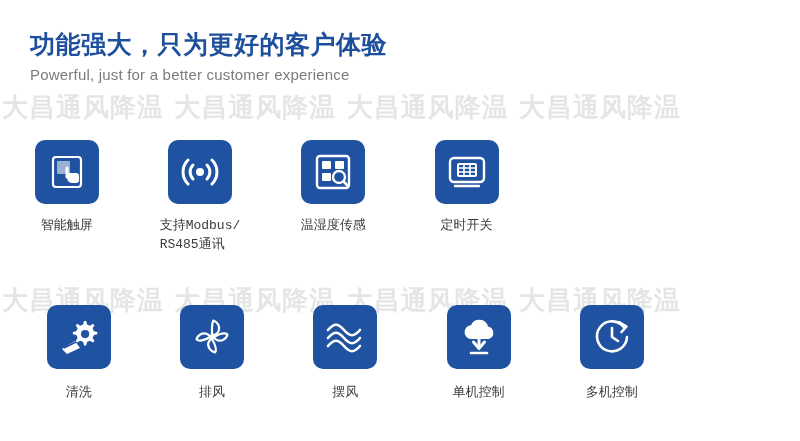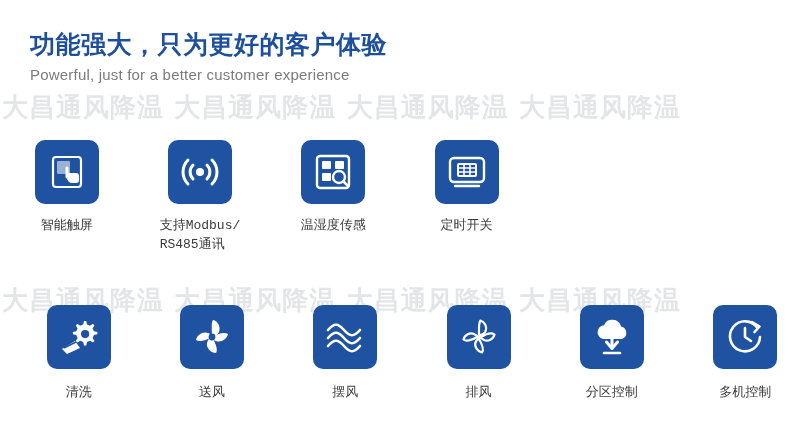--- a/index.html
+++ b/index.html
@@ -206,51 +206,20 @@
             <path d="M25 3 l2.2 0 .8 3.4 3 1.3 2.9-1.9 1.6 1.6-1.9 2.9 1.3 3 3.4.8 0 2.2-3.4.8-1.3 3 1.9 2.9-1.6 1.6-2.9-1.9-3 1.3-.8 3.4-2.2 0-.8-3.4-3-1.3-2.9 1.9-1.6-1.6 1.9-2.9-1.3-3-3.4-.8 0-2.2 3.4-.8 1.3-3-1.9-2.9 1.6-1.6 2.9 1.9 3-1.3z" fill="#ffffff"></path>
             <circle cx="26.1" cy="16.1" r="4.1" fill="#1f52a0"></circle>
             <path d="M3 31 L16 23 L21 30 L8 36 z" fill="#ffffff"></path>
             <path d="M5 30 L17 24" stroke="#1f52a0" stroke-width="1.4"></path>
           </svg>
         </span>
       </div>
       <div class="caption">清洗</div>
     </div>
 
-    <div class="cell">
-      <div class="tile">
-        <span>
-          <svg width="40" height="40" viewBox="0 0 40 40">
-            <g fill="#ffffff">
-              <path d="M20 20 C20 12 19 6 21 3 C26 4 29 10 27 15 C25.5 18.5 23 20 20 20z"></path>
-              <path d="M20 20 C27 16 33 15 36 17 C35 22 29 26 24 24 C21 23 20 22 20 20z"></path>
-              <path d="M20 20 C24 27 26 33 24 36 C19 36 14 31 15 26 C16 22 18 21 20 20z"></path>
-              <path d="M20 20 C13 24 7 25 4 23 C5 18 11 14 16 16 C19 17 20 18 20 20z"></path>
-            </g>
-            <circle cx="20" cy="20" r="3.4" fill="#1f52a0"></circle>
-          </svg>
-        </span>
-      </div>
-      <div class="caption">送风</div>
-    </div>
-
-    <div class="cell">
-      <div class="tile">
-        <span>
-          <svg width="40" height="32" viewBox="0 0 40 32">
-            <g fill="none" stroke="#ffffff" stroke-width="2.6" stroke-linecap="round">
-              <path d="M3 9 C9 2 13 2 19 9 C25 16 29 16 35 9"></path>
-              <path d="M3 17 C9 10 13 10 19 17 C25 24 29 24 35 17"></path>
-              <path d="M3 25 C9 18 13 18 19 25 C25 32 29 32 35 25"></path>
-            </g>
-          </svg>
-        </span>
-      </div>
-      <div class="caption">摆风</div>
-    </div>
 
     <div class="cell">
       <div class="tile">
         <span>
           <svg width="40" height="40" viewBox="0 0 40 40">
             <g fill="none" stroke="#ffffff" stroke-width="2.2" stroke-linejoin="round">
               <path d="M20 18 C20 11 19.5 6 21.5 3.5 C26 5 28.5 10.5 26.5 14.5 C25 17 22.5 18 20 18z"></path>
               <path d="M22 20 C28 16.5 33 15.5 35.5 17.5 C34.5 22 29 25 25 23 C22.5 21.8 22 21 22 20z"></path>
               <path d="M20 22 C23.5 28 25 33 23 35.5 C18.5 34.5 15 29.5 16.5 25.5 C17.5 23 19 22 20 22z"></path>
               <path d="M18 20 C12 23.5 7 24.5 4.5 22.5 C5.5 18 11 15 15 17 C17.5 18.2 18 19 18 20z"></path>
@@ -258,29 +227,44 @@
             <circle cx="20" cy="20" r="2.6" fill="#ffffff"></circle>
           </svg>
         </span>
       </div>
       <div class="caption">排风</div>
     </div>
 
     <div class="cell">
       <div class="tile">
         <span>
+          <svg width="40" height="32" viewBox="0 0 40 32">
+            <g fill="none" stroke="#ffffff" stroke-width="2.6" stroke-linecap="round">
+              <path d="M3 9 C9 2 13 2 19 9 C25 16 29 16 35 9"></path>
+              <path d="M3 17 C9 10 13 10 19 17 C25 24 29 24 35 17"></path>
+              <path d="M3 25 C9 18 13 18 19 25 C25 32 29 32 35 25"></path>
+            </g>
+          </svg>
+        </span>
+      </div>
+      <div class="caption">摆风</div>
+    </div>
+
+    <div class="cell">
+      <div class="tile">
+        <span>
           <svg width="40" height="36" viewBox="0 0 40 36">
             <path d="M11 20 a7 7 0 0 1 1-13.8 A9 9 0 0 1 29 7.5 a6.5 6.5 0 0 1 1 12.5 z" fill="#ffffff"></path>
             <path d="M20 15 L20 27" stroke="#ffffff" stroke-width="3" stroke-linecap="round"></path>
             <path d="M14.5 23 L20 29.5 L25.5 23" fill="none" stroke="#ffffff" stroke-width="3" stroke-linecap="round" stroke-linejoin="round"></path>
             <path d="M12 34 L28 34" stroke="#ffffff" stroke-width="2.6" stroke-linecap="round"></path>
           </svg>
         </span>
       </div>
-      <div class="caption">分区控制</div>
+      <div class="caption">单机控制</div>
     </div>
 
     <div class="cell">
       <div class="tile">
         <span>
           <svg width="38" height="38" viewBox="0 0 38 38">
             <path d="M31.5 10 A15 15 0 1 0 34 19" fill="none" stroke="#ffffff" stroke-width="2.6" stroke-linecap="round"></path>
             <path d="M26 4 L33.5 8.5 L28.5 14" fill="none" stroke="#ffffff" stroke-width="2.6" stroke-linecap="round" stroke-linejoin="round"></path>
             <path d="M19 10 L19 19 L25 23" fill="none" stroke="#ffffff" stroke-width="2.6" stroke-linecap="round" stroke-linejoin="round"></path>
           </svg>

